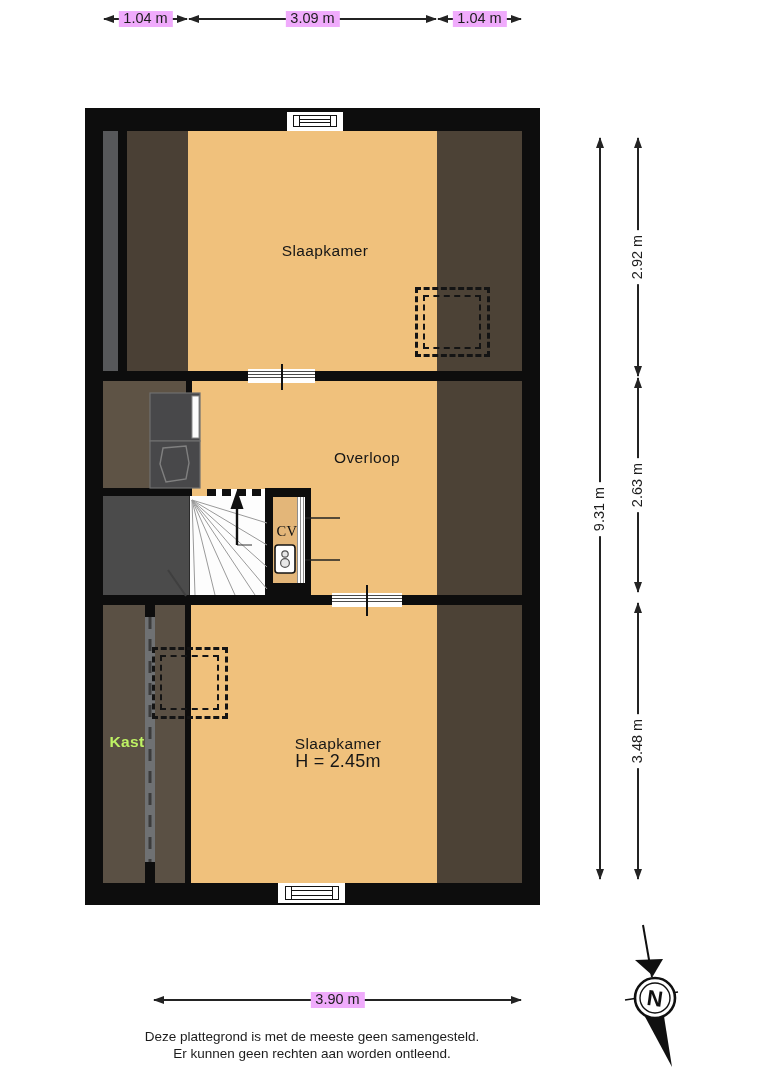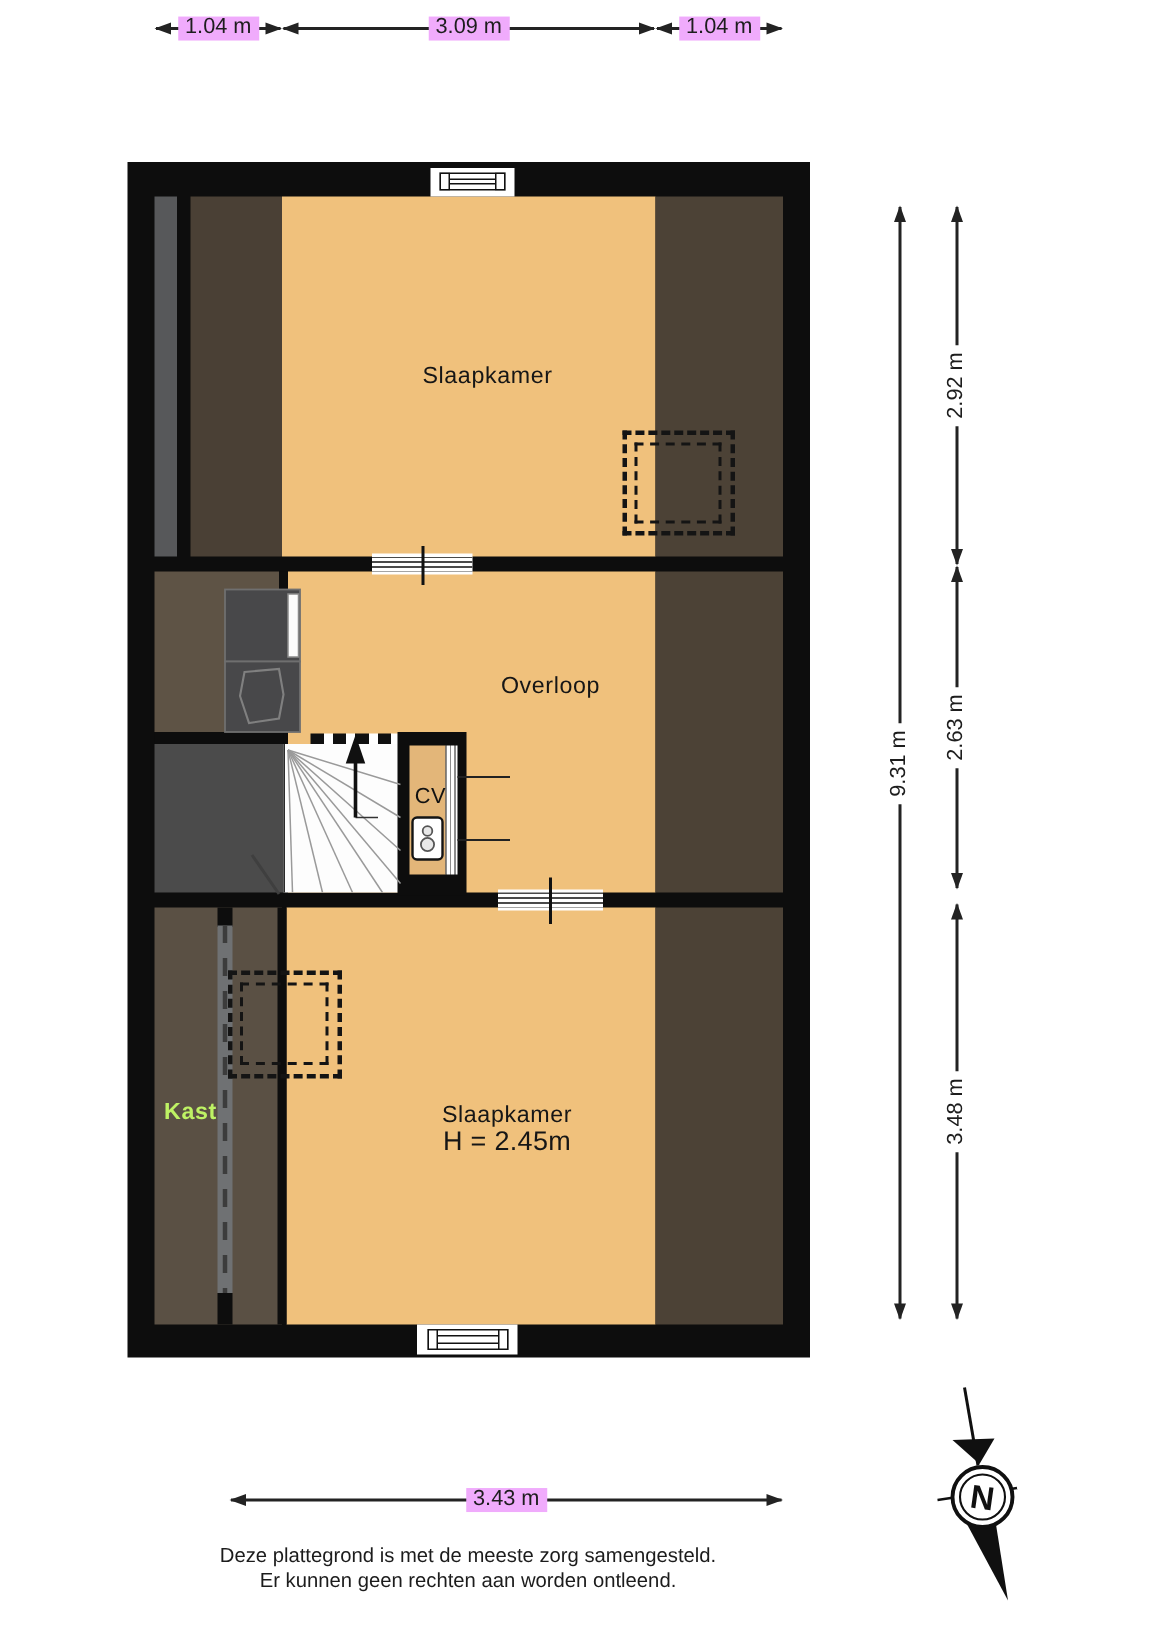--- a/index.html
+++ b/index.html
@@ -26,21 +26,21 @@
   .stairs{position:absolute;background:#fdfdfd;border-left:1.5px solid #2a2a2a;}
   .dashbar{position:absolute;background:repeating-linear-gradient(90deg,#101010 0 9px,#fff 9px 15px);}
   .cvdoor{position:absolute;background:repeating-linear-gradient(90deg,#8d8d8d 0 1px,#fff 1px 3px);}
   .partition{position:absolute;background:#6f7173;}
   .partition .pdash{position:absolute;left:50%;top:0;bottom:0;width:3px;transform:translateX(-50%);
                     background:repeating-linear-gradient(180deg,#3c3c3c 0 12px,transparent 12px 22px);}
   
   .rlabel{position:absolute;transform:translate(-50%,-50%);font-size:15.5px;letter-spacing:.4px;
           color:#161616;white-space:nowrap;}
   .rlabel.small{font-size:18px;letter-spacing:.2px;}
-  .rlabel.cv{font-size:14.5px;}
+  .rlabel.cv{font-size:14.5px;font-family:Liberation Serif, serif;}
   
   .dimh{position:absolute;height:12px;}
   .dimh .ln{position:absolute;left:1px;right:1px;top:5.2px;height:1.4px;background:#232323;}
   .dimh .al,.dimh .ar{position:absolute;top:2px;width:0;height:0;
       border-top:4px solid transparent;border-bottom:4px solid transparent;}
   .dimh .al{left:0;border-right:11px solid #232323;}
   .dimh .ar{right:0;border-left:11px solid #232323;}
   .dimh .lb{position:absolute;left:50%;top:50%;transform:translate(-50%,-50%);background:#f0abfc;
             padding:0 5px;font-size:14.5px;color:#1d1d1d;white-space:nowrap;line-height:1.1;}
   .dimv{position:absolute;width:12px;}
@@ -202,29 +202,29 @@
     <div class="ln"></div>
       <div class="au"></div>
       <div class="ad"></div>
     <span class="lb">3.48 m</span>
   </div>
 
   <div class="dimh" style="left:153px;top:994px;width:369px;">
     <div class="ln"></div>
       <div class="al"></div>
       <div class="ar"></div>
-    <span class="lb">3.43 m</span>
+    <span class="lb">3.90 m</span>
   </div>
 
   <svg width="80" height="155" viewBox="0 0 80 155" style="position:absolute;left:615px;top:920px;">
     <line x1="28" y1="5" x2="37" y2="57" stroke="#101010" stroke-width="2"></line>
     <polygon points="20,40 38,56 48,39" fill="#101010"></polygon>
     <polygon points="28,93 48,90 57,147" fill="#101010"></polygon>
     <line x1="10" y1="80" x2="63" y2="72" stroke="#101010" stroke-width="1.6"></line>
     <circle cx="40" cy="78" r="20" fill="#ffffff" stroke="#101010" stroke-width="2.6"></circle>
     <circle cx="40" cy="78" r="15" fill="#ffffff" stroke="#101010" stroke-width="1.4"></circle>
     <text x="40" y="86" text-anchor="middle" font-size="22" font-weight="bold" font-family="Liberation Sans, sans-serif" fill="#101010" transform="rotate(8 40 78)">N</text>
   </svg>
 
-  <div class="disclaimer" style="top:1029px;">Deze plattegrond is met de meeste zorg samengesteld.</div>
+  <div class="disclaimer" style="top:1029px;">Deze plattegrond is met de meeste geen samengesteld.</div>
   <div class="disclaimer" style="top:1046px;">Er kunnen geen rechten aan worden ontleend.</div>
 
 </div>
 
 </body></html>

